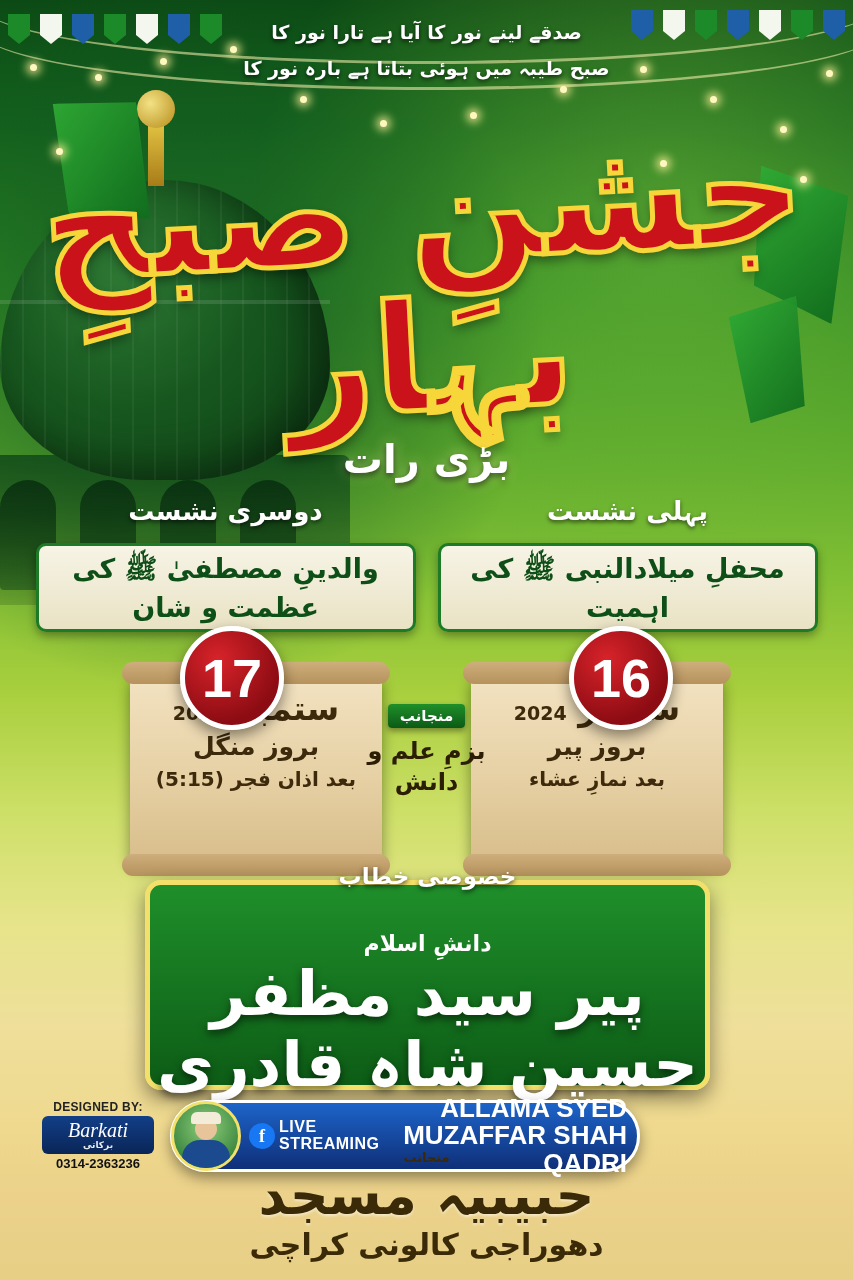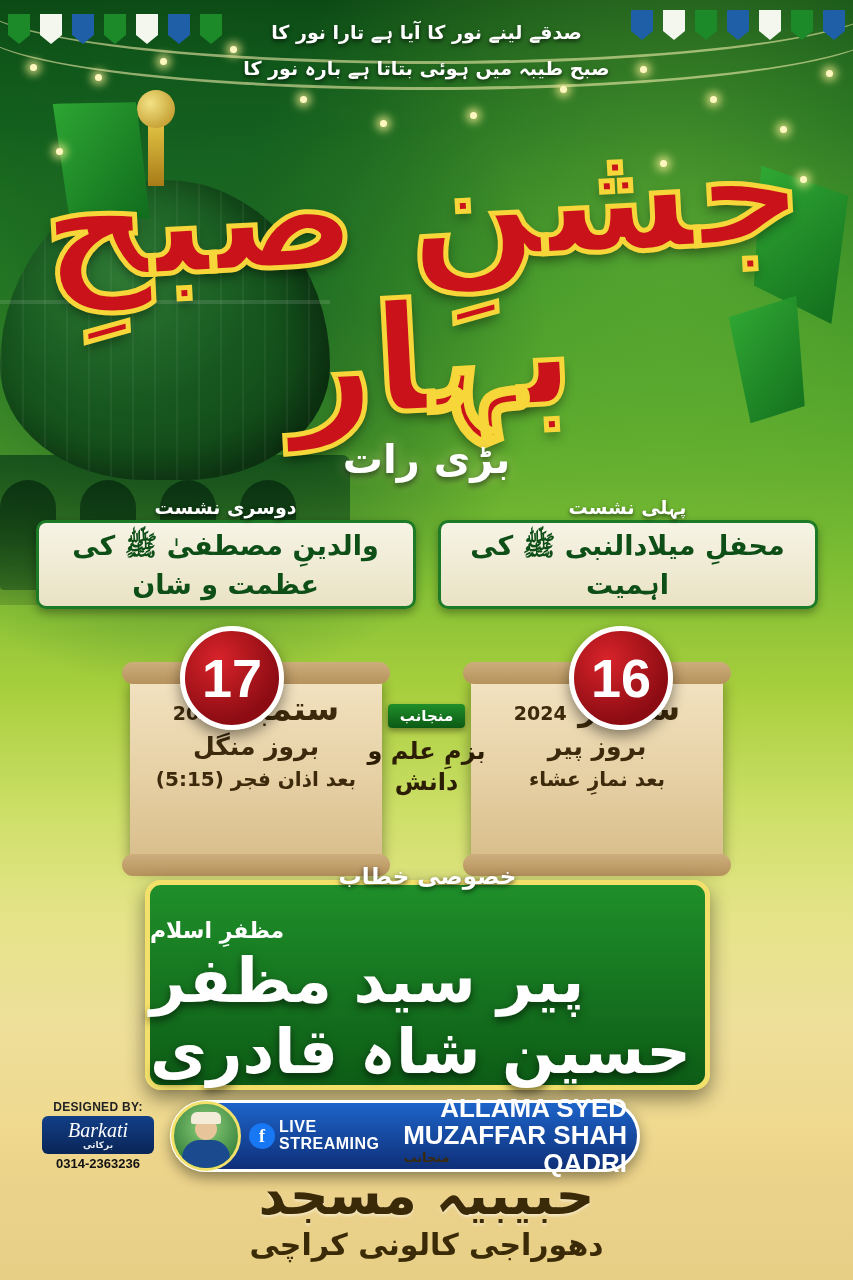--- a/index.html
+++ b/index.html
@@ -146,21 +146,21 @@
   }
   
   .sittings{
     position:absolute; top:496px; left:0; width:853px; height:120px;
     display:flex; justify-content:center; gap:22px; z-index:6;
   }
   .sit{
     position:relative; width:380px; text-align:center;
   }
   .sit-no{
-    font-size:19px; color:#ffffff; margin-bottom:2px;
+    font-size:26px; color:#ffffff; margin-bottom:17px;
     text-shadow:0 2px 4px rgba(0,0,0,0.6);
   }
   .sit-box{
     background:linear-gradient(180deg,#f7f4e6,#e9e2c4);
     border:3px solid #1d7a27;
     border-radius:10px;
     padding:6px 10px;
     font-size:27px; color:#0e4f18;
     box-shadow:0 4px 10px rgba(0,0,0,0.35);
   }
@@ -214,22 +214,22 @@
     margin-top:8px; color:#2c1d05; font-size:24px; line-height:1.3;
   }
   
   .speaker{
     position:absolute; top:880px; left:145px; width:565px; height:210px;
     background:linear-gradient(180deg,#1f8f2a,#0d5c16);
     border:5px solid #f2e06a;
     border-radius:16px;
     box-shadow:0 8px 20px rgba(0,0,0,0.45);
     z-index:6;
-    text-align:left;
-    padding-top:7px;
+    text-align:center;
+    padding-top:20px;
   }
   .sp-title{
     position:absolute; top:-22px; left:50%; transform:translateX(-50%);
     color:#fff; font-size:23px;
     text-shadow:0 2px 5px rgba(0,0,0,0.7);
   }
   .sp-pre{ color:#ffffff; font-size:22px; margin-top:26px; }
   .sp-name{
     color:#ffffff; font-size:62px; line-height:1.15; margin-top:2px;
     text-shadow:0 4px 8px rgba(0,0,0,0.55);
@@ -414,21 +414,21 @@
       <div class="mid-tag urdu">منجانب</div>
       <div class="mid-text urdu">
         <div>بزمِ علم و</div>
         <div>دانش</div>
       </div>
     </div>
   </div>
 
   <div class="speaker">
     <div class="sp-title urdu">خصوصی خطاب</div>
-    <div class="sp-pre urdu">مظفرِ اسلام</div>
+    <div class="sp-pre urdu">دانشِ اسلام</div>
     <div class="sp-name urdu">پیر سید مظفر حسین شاہ قادری</div>
   </div>
 
   <div class="designed">
     <div class="dlabel">DESIGNED BY:</div>
     <div class="dcard">
       <div class="dname">Barkati</div>
       <div class="dsub urdu">بركاتى</div>
     </div>
     <div class="dphone">0314-2363236</div>

